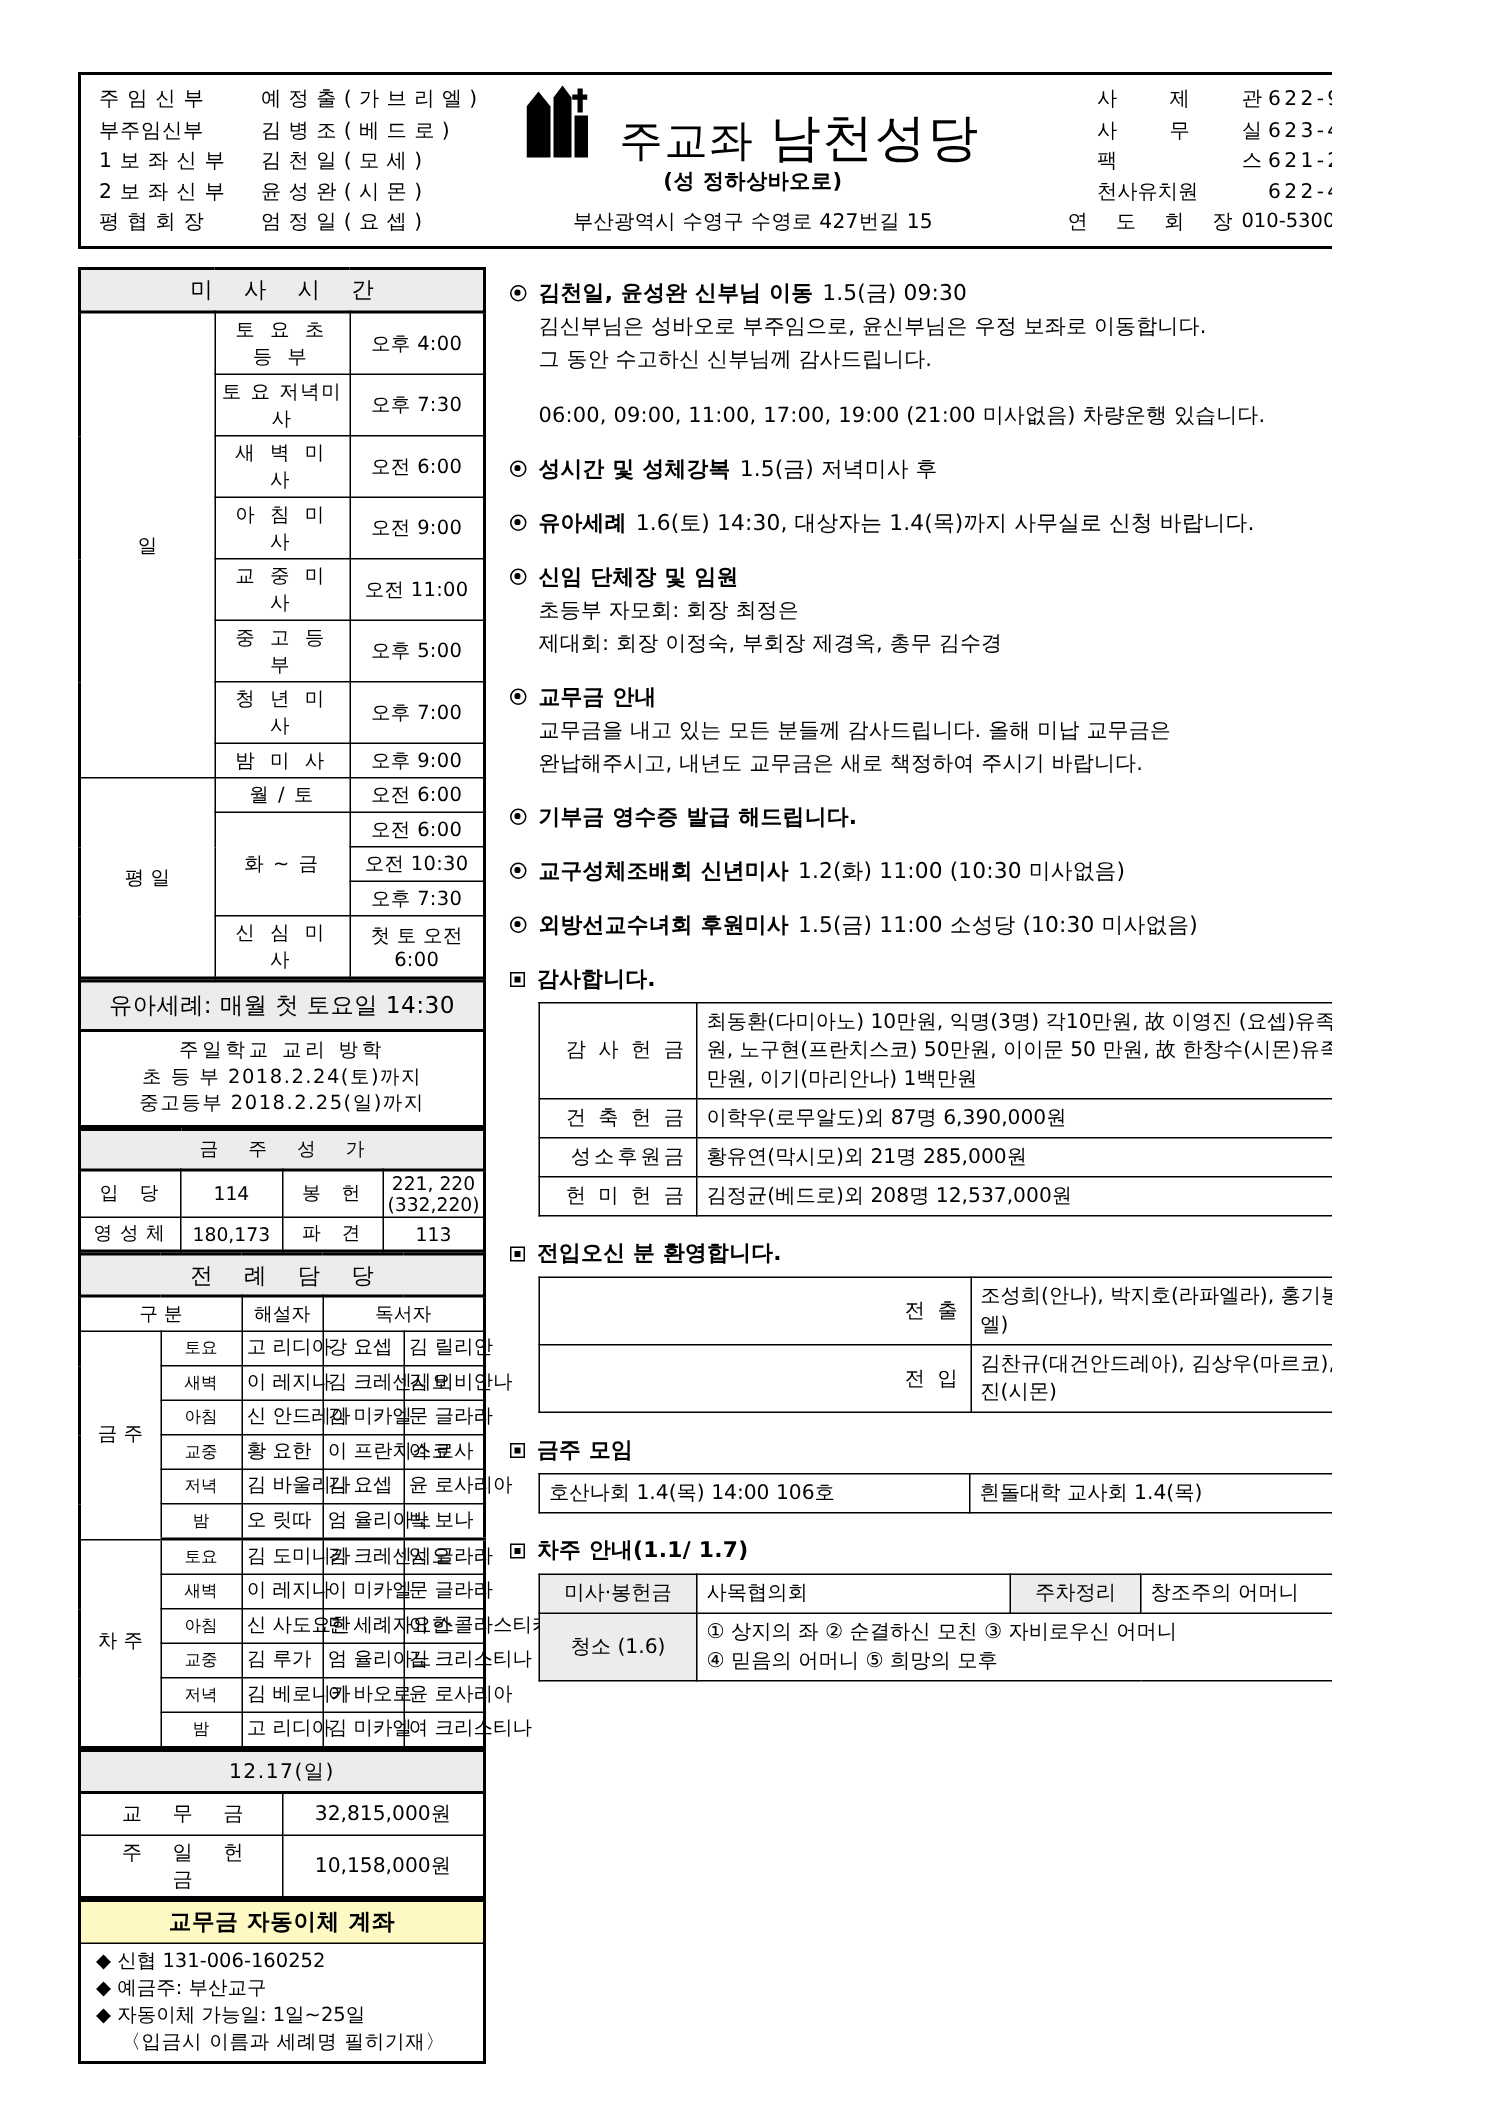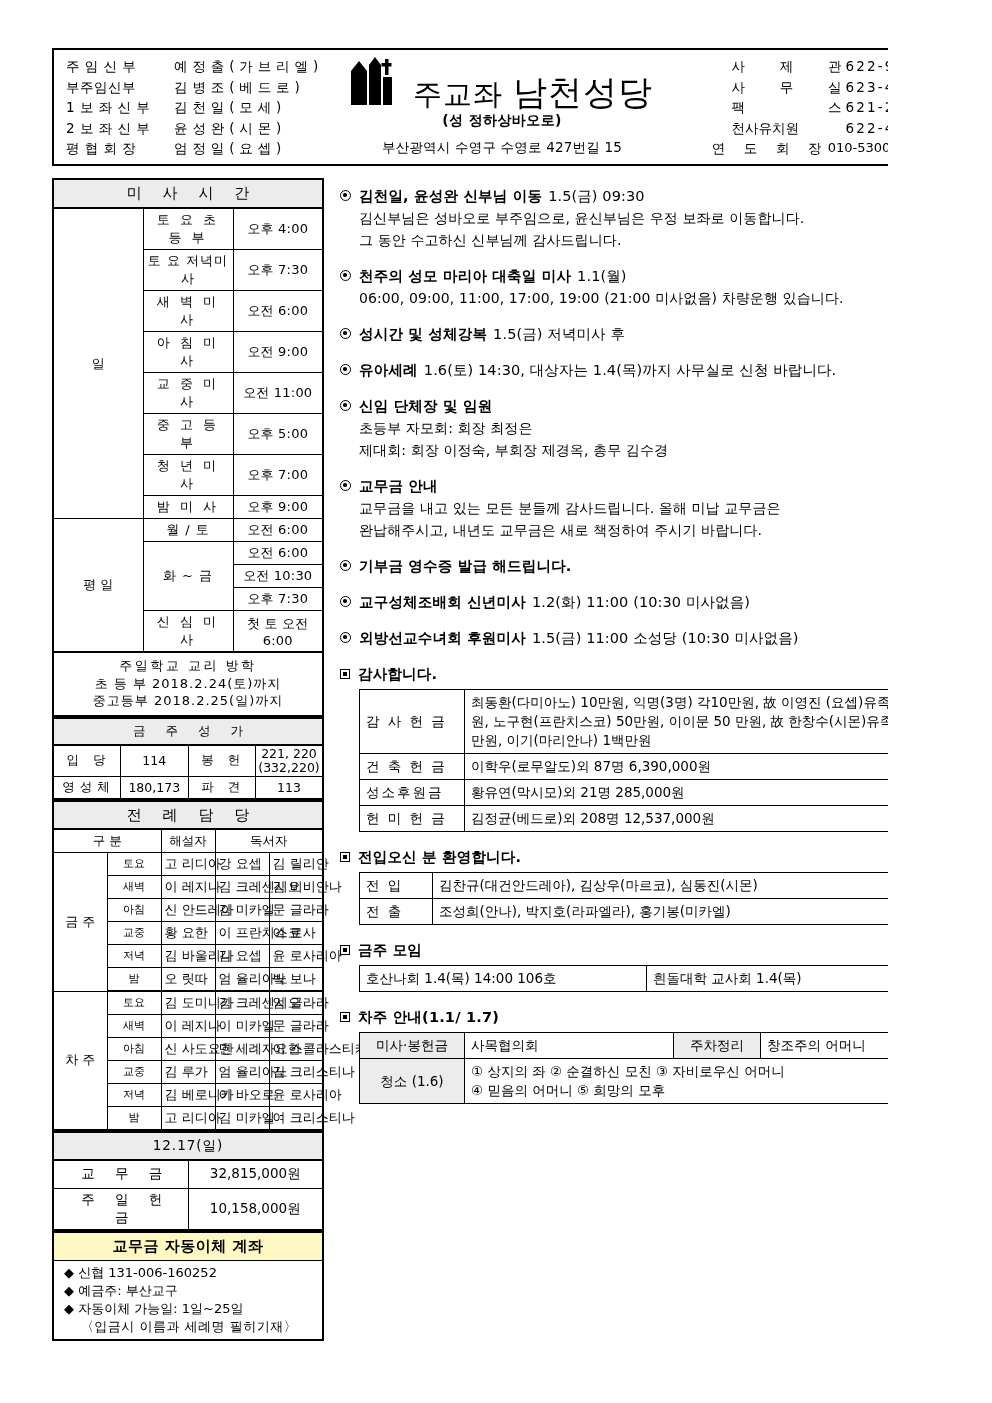--- a/index.html
+++ b/index.html
@@ -273,21 +273,21 @@
     table-layout: fixed;
     font-size: 13.5px;
   }
   table.rt td {
     border: 1px solid #000;
     padding: 3px 6px;
     vertical-align: middle;
     line-height: 19px;
   }
   table.rt td.k {
-    text-align: left;
+    text-align: right;
     letter-spacing: 2px;
     white-space: nowrap;
   }
   table.rt td.kg { background: #ececec; text-align: center; white-space: nowrap; }
 </style>
 </head>
 <body>
 
 <div id="page">
 
@@ -412,20 +412,27 @@
       <tr>
             <td class="mass-time">오후  7:30</td>
           </tr>
       <tr>
             <td class="mass-name">신  심  미  사</td>
           <td class="mass-time">첫 토 오전 6:00</td>
           </tr>
     </tbody>
       </table>
 
+    <table class="lt">
+      <tbody>
+          <tr>
+            <td class="band">유아세례: 매월 첫 토요일 14:30</td>
+          </tr>
+    </tbody>
+      </table>
 
     <div class="info-box">
       <div class="r1">주일학교 교리 방학</div>
       <div>초 등 부  2018.2.24(토)까지</div>
       <div>중고등부  2018.2.25(일)까지</div>
     </div>
 
     <table class="lt outer-tbl hymn">
       <tbody>
           <tr>
@@ -570,24 +577,20 @@
           <span class="bullet-o"></span>
         <span><span class="ann-title">김천일, 윤성완 신부님 이동</span><span class="ann-meta">1.5(금) 09:30</span></span>
         </div>
       <div class="ann-body">
         <div>김신부님은 성바오로 부주임으로, 윤신부님은 우정 보좌로 이동합니다.</div>
         <div>그 동안 수고하신 신부님께 감사드립니다.</div>
       </div>
     </div>
 
     <div class="ann">
-      <div class="ann-head">
-          <span class="bullet-o"></span>
-        <span><span class="ann-title">천주의 성모 마리아 대축일 미사</span><span class="ann-meta">1.1(월)</span></span>
-        </div>
       <div class="ann-body">
         <div>06:00, 09:00, 11:00, 17:00, 19:00 (21:00 미사없음) 차량운행 있습니다.</div>
       </div>
     </div>
 
     <div class="ann">
       <div class="ann-head">
           <span class="bullet-o"></span>
         <span><span class="ann-title">성시간 및 성체강복</span><span class="ann-meta">1.5(금) 저녁미사 후</span></span>
         </div>
@@ -674,26 +677,26 @@
 
     <div class="ann">
       <div class="ann-head">
           <span class="bullet-sq"></span>
         <span class="ann-title">전입오신 분 환영합니다.</span>
         </div>
       <div class="ann-tblwrap">
         <table class="rt" style="width:576px">
           <tbody>
               <tr>
+                <td class="k">전 출</td>
+              <td>조성희(안나), 박지호(라파엘라), 홍기봉(미카엘)</td>
+              </tr>
+          <tr>
                 <td class="k" style="width:60px">전 입</td>
               <td>김찬규(대건안드레아), 김상우(마르코), 심동진(시몬)</td>
-              </tr>
-          <tr>
-                <td class="k">전 출</td>
-              <td>조성희(안나), 박지호(라파엘라), 홍기봉(미카엘)</td>
               </tr>
         </tbody>
           </table>
       </div>
     </div>
 
     <div class="ann">
       <div class="ann-head">
           <span class="bullet-sq"></span>
         <span class="ann-title">금주 모임</span>

